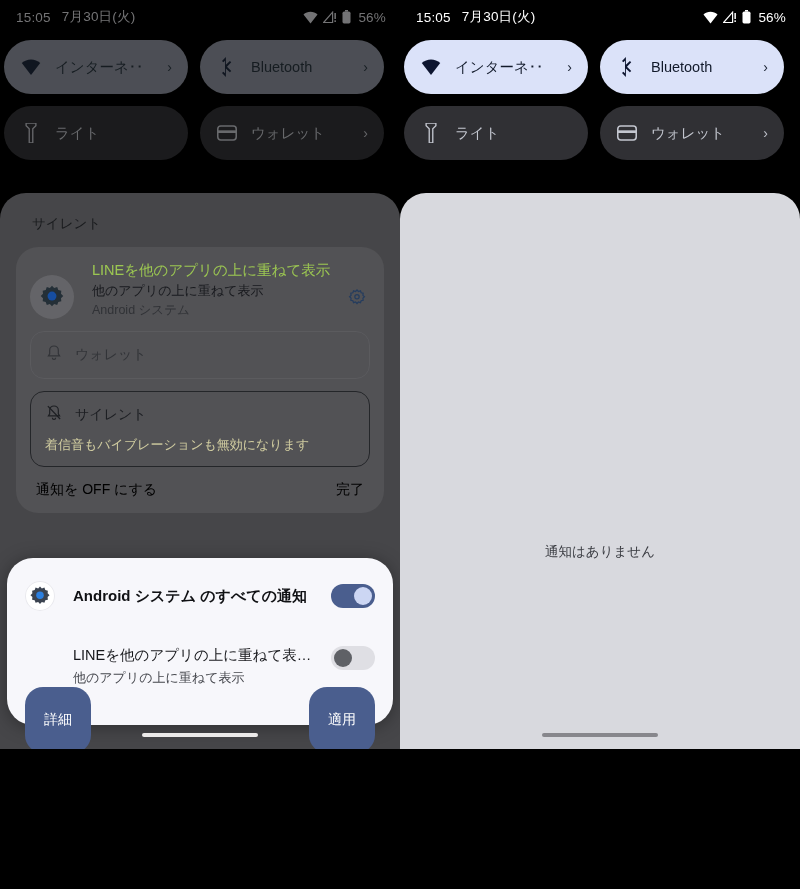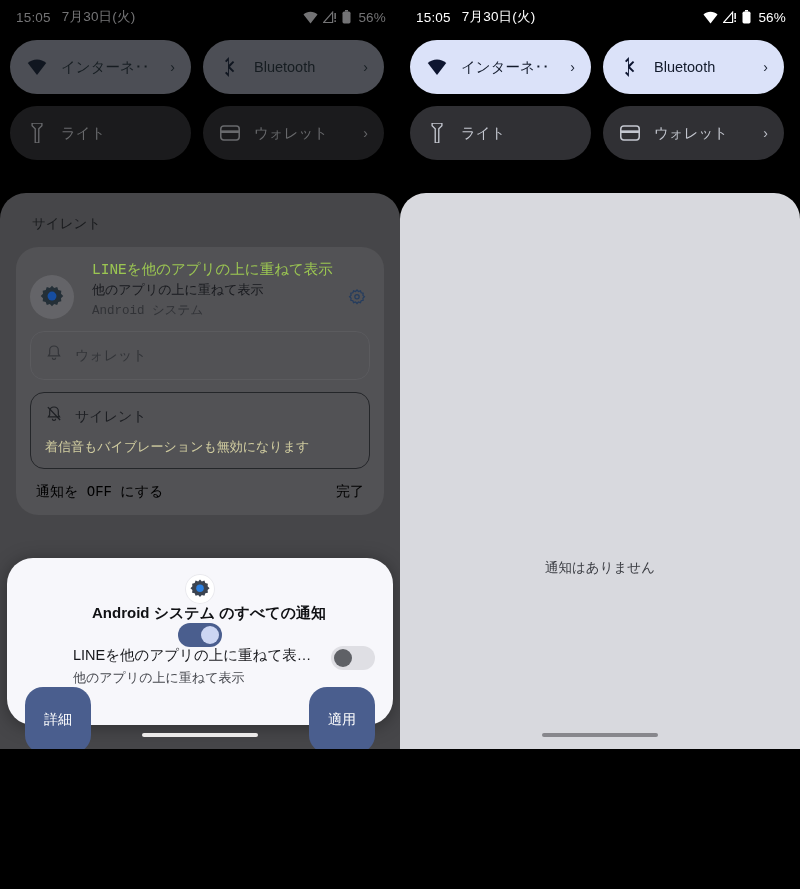--- a/index.html
+++ b/index.html
@@ -18,21 +18,21 @@
     font-size:13.5px;letter-spacing:.2px;
   }
   .sb-left{display:flex;align-items:center;gap:11px;}
   .sb-right{margin-left:auto;display:flex;align-items:center;gap:5px;}
   .dim .statusbar{color:#8d8d8f;}
   .bright .statusbar{color:#ffffff;}
   .sb-icon{display:inline-flex;align-items:center;}
   .batt-pct{font-size:13.5px;margin-left:2px;}
 
   
-  .qs{padding:6px 16px 0 10px;box-sizing:border-box;}
+  .qs{padding:6px 16px 0 4px;box-sizing:border-box;}
   .qs-row{display:flex;gap:12px;margin-bottom:12px;}
   .tile{
     flex:1;height:54px;border-radius:28px;display:flex;align-items:center;
     padding:0 16px;box-sizing:border-box;gap:13px;position:relative;
   }
   .tile-label{font-size:14.5px;white-space:nowrap;overflow:hidden;text-overflow:ellipsis;flex:1;}
   .tile-chev{margin-left:auto;font-size:14px;opacity:.95;display:flex;align-items:center;}
 
   
   .dim .tile.active{background:#5d6068;color:#1b2329;}
@@ -42,30 +42,30 @@
   
   .bright .tile.active{background:#dbe2f9;color:#121a2b;}
   .bright .tile.active .tile-ico svg{fill:#0d1530;}
   .bright .tile.inactive{background:#303034;color:#c3c6cf;}
   .bright .tile.inactive .tile-ico svg{fill:#c3c6cf;}
   .tile-ico{width:22px;height:22px;display:flex;align-items:center;justify-content:center;flex-shrink:0;}
 
   
   .shade{
     position:absolute;left:0;right:0;top:193px;bottom:0;
-    border-top-left-radius:26px;border-top-right-radius:26px;font-family:Liberation Mono, monospace;
+    border-top-left-radius:26px;border-top-right-radius:26px;
   }
   .dim .shade{background:#565659;}
   .bright .shade{background:#d8d9de;}
 
   .shade-title{
     font-size:13.5px;padding:22px 0 0 32px;color:#1f2125;
   }
   .empty-note{
-    position:absolute;left:0;right:0;top:366px;text-align:center;
+    position:absolute;left:0;right:0;top:350px;text-align:center;
     font-size:13.5px;color:#3a3c42;
   }
 
   
   .notif-card{
     margin:14px 16px 0 16px;background:#646468;border-radius:22px;
     padding:14px 14px 10px 14px;position:relative;
   }
   .notif-head{display:flex;align-items:flex-start;}
   .app-avatar{
@@ -98,21 +98,21 @@
 
   
   .scrim{position:absolute;left:0;right:0;top:0;bottom:0;background:rgba(0,0,0,.18);pointer-events:none;}
   .dialog{
     position:absolute;left:7px;right:7px;top:558px;bottom:24px;
     background:#f7f7fb;border-radius:26px;
     display:flex;flex-direction:column;
     box-shadow:0 2px 18px rgba(0,0,0,.35);
   }
   .dlg-row{display:flex;align-items:center;padding:0 18px;box-sizing:border-box;}
-  .dlg-row-main{margin-top:16px;min-height:44px;flex-direction:column;}
+  .dlg-row-main{margin-top:16px;min-height:44px;}
   .dlg-avatar{
     width:30px;height:30px;border-radius:50%;background:#fff;
     display:flex;align-items:center;justify-content:center;flex-shrink:0;
     box-shadow:0 0 0 1px #e9e9ee inset;
   }
   .dlg-main-label{
     font-size:15px;color:#101114;margin-left:18px;flex:1;font-weight:bold;
   }
   .dlg-row-sub{margin-top:28px;align-items:flex-start;}
   .dlg-sub-texts{flex:1;min-width:0;margin-left:48px;}

